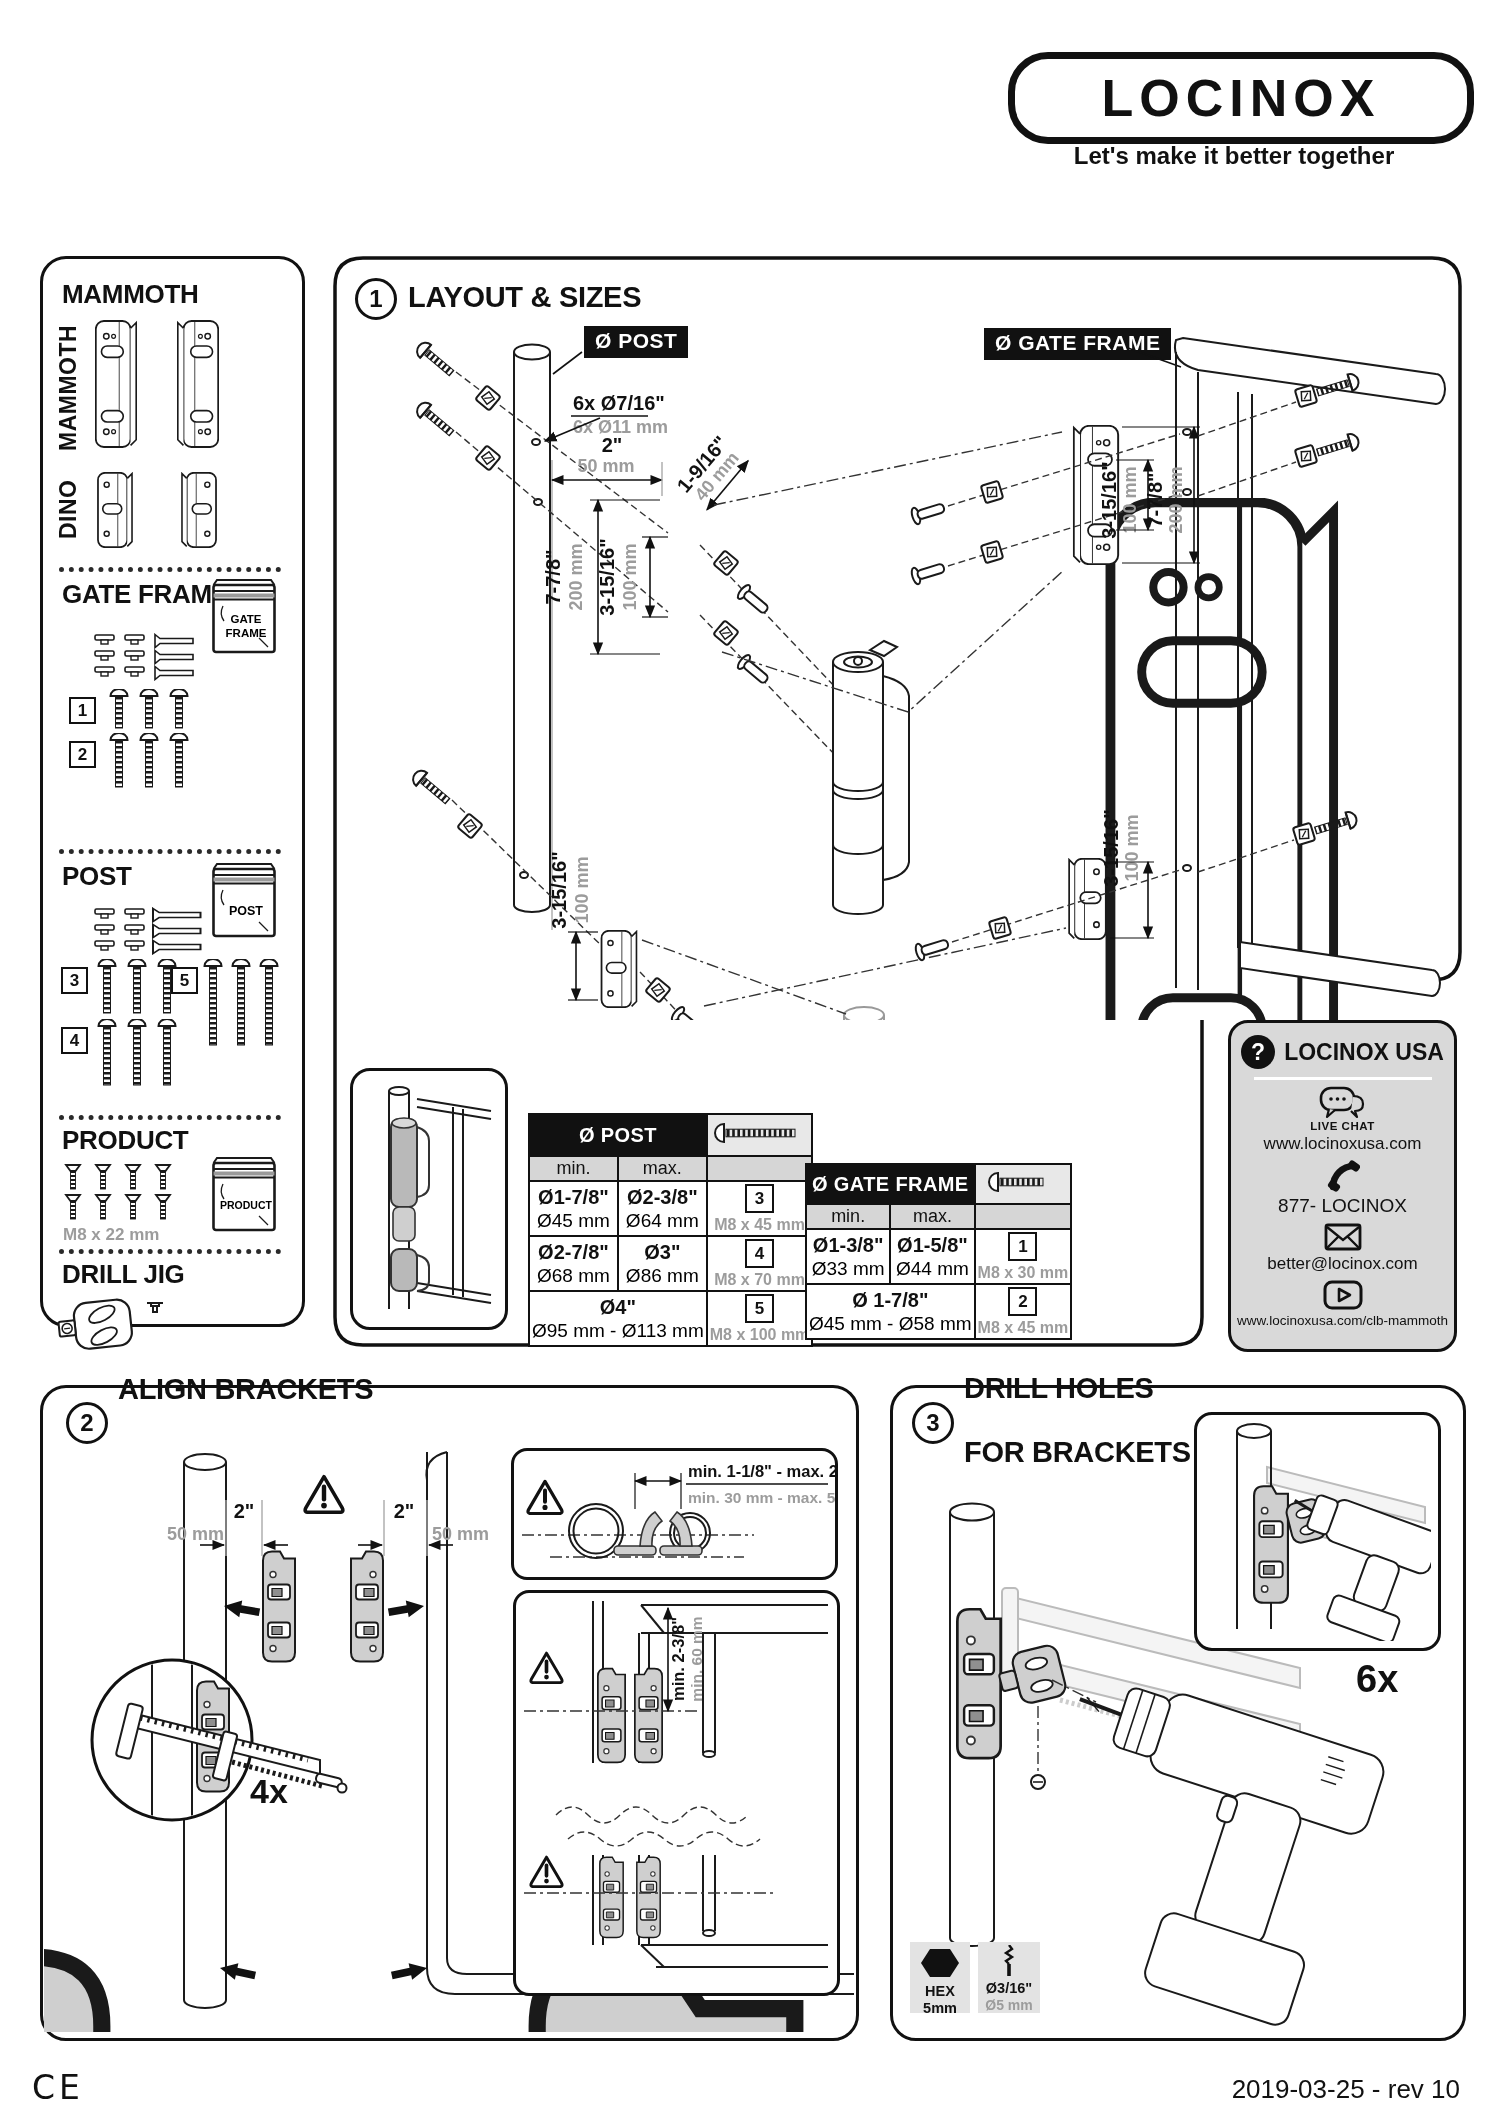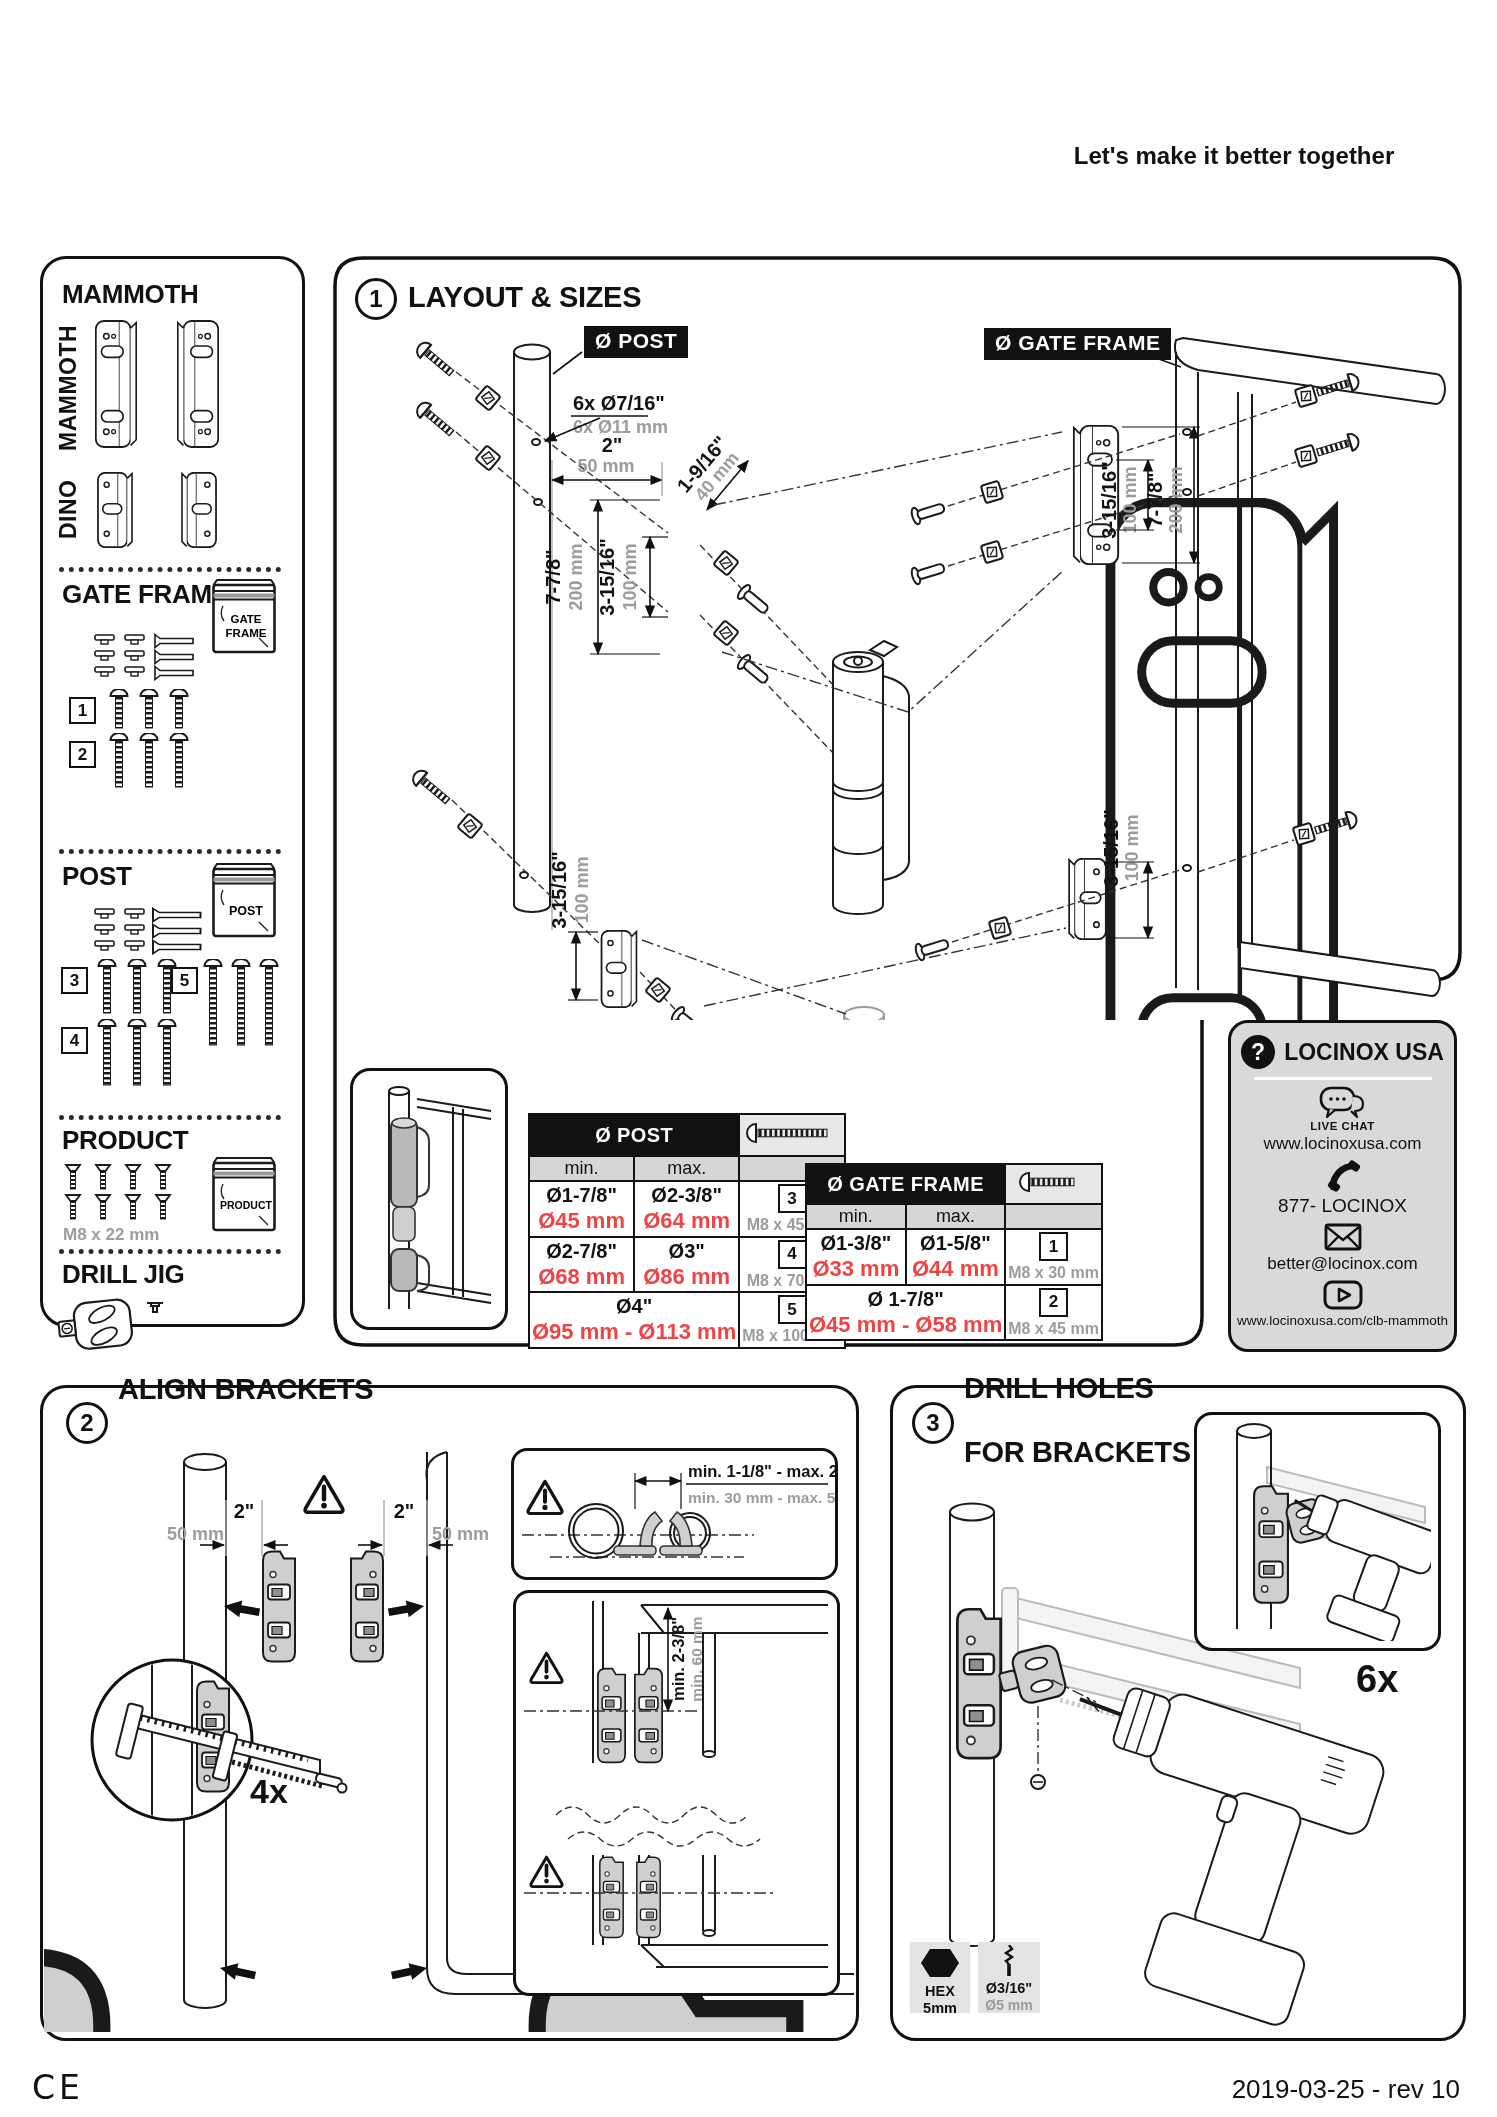--- a/index.html
+++ b/index.html
@@ -17,21 +17,21 @@
           font-size:23px;letter-spacing:.5px;text-align:center}
   .dotline{position:absolute;border-top:5px dotted #2a2a2a;height:0}
   .numBox{position:absolute;width:23px;height:23px;border:2.6px solid #111;display:flex;align-items:center;
           justify-content:center;font-weight:bold;font-size:17px;background:#fff}
   table.dim{border-collapse:collapse;position:absolute;background:#fff;border:2.6px solid #111}
   table.dim td{border:2.2px solid #111;text-align:center;vertical-align:middle;padding:1px 2px}
   .thB{background:#111;color:#fff;font-weight:bold;font-size:20px;letter-spacing:.4px}
   .thS{background:#e8e8e8}
   .thG{background:#d6d6d6;font-weight:normal;font-size:18px}
   .din{font-weight:bold;font-size:20px;line-height:1.2;white-space:nowrap}
-  .dmm{font-weight:bold;font-size:22px;color:#ef4444;line-height:1.25;white-space:nowrap}
+  .dmm{font-weight:normal;font-size:19px;color:#000000;line-height:1.25;white-space:nowrap}
   .itmBox{width:25px;height:25px;border:2.4px solid #111;margin:1px auto 3px;display:flex;align-items:center;
           justify-content:center;font-weight:bold;font-size:17px;background:#fff}
   .scrTxt{font-weight:bold;font-size:16px;color:#9c9c9c;white-space:nowrap}
   .inset{position:absolute;border:3px solid #111;border-radius:16px;background:#fff}
   .grayChip{position:absolute;background:#e3e3e3;text-align:center}
   svg text{font-family:"Liberation Sans",sans-serif;text-anchor:middle}
   .tk{font-weight:bold;font-size:20px;fill:#111}
   .tg{font-weight:bold;font-size:18px;fill:#9c9c9c}
   .tk2{font-weight:bold;font-size:16.5px;fill:#111}
   .tg2{font-weight:bold;font-size:15.5px;fill:#9c9c9c}
@@ -162,20 +162,23 @@
   </g>
   <g id="screwH45">
     <path d="M2,-9 a9,9 0 0 0 0,18 z" fill="#fff" stroke="#1a1a1a" stroke-width="2"></path>
     <line x1="2" y1="-9" x2="2" y2="9" stroke="#1a1a1a" stroke-width="2"></line>
     <line x1="5" y1="0" x2="46" y2="0" stroke="#1a1a1a" stroke-width="7.5" stroke-dasharray="2.6 2.6"></line>
     <rect x="4" y="-3.8" width="43" height="7.6" fill="none" stroke="#1a1a1a" stroke-width="1"></rect>
   </g>
 </defs>
 </svg>
 
+<div class="abs" style="left:1008px;top:52px;width:452px;height:78px;border:7px solid #111;border-radius:40px;display:flex;align-items:center;justify-content:center">
+  <span style="font-weight:bold;font-size:52px;letter-spacing:6px">LOCINOX</span>
+</div>
 <div class="abs" style="left:1008px;top:142px;width:452px;text-align:center;font-weight:bold;font-size:24px">Let's make it better together</div>
 
 <div class="panel" style="left:40px;top:256px;width:259px;height:1065px">
   <div class="secHead" style="left:19px;top:20px">MAMMOTH</div>
   <div class="vlabel" style="left:12px;top:62px;height:134px">MAMMOTH</div>
   <svg class="abs" style="left:50px;top:54px" width="128" height="142" viewBox="0 0 128 142">
     <use href="#bkTall" width="42" height="140" x="2" y="1"></use>
     <g transform="translate(126,1) scale(-1,1)">
           <use href="#bkTall" width="42" height="140"></use>
         </g>

